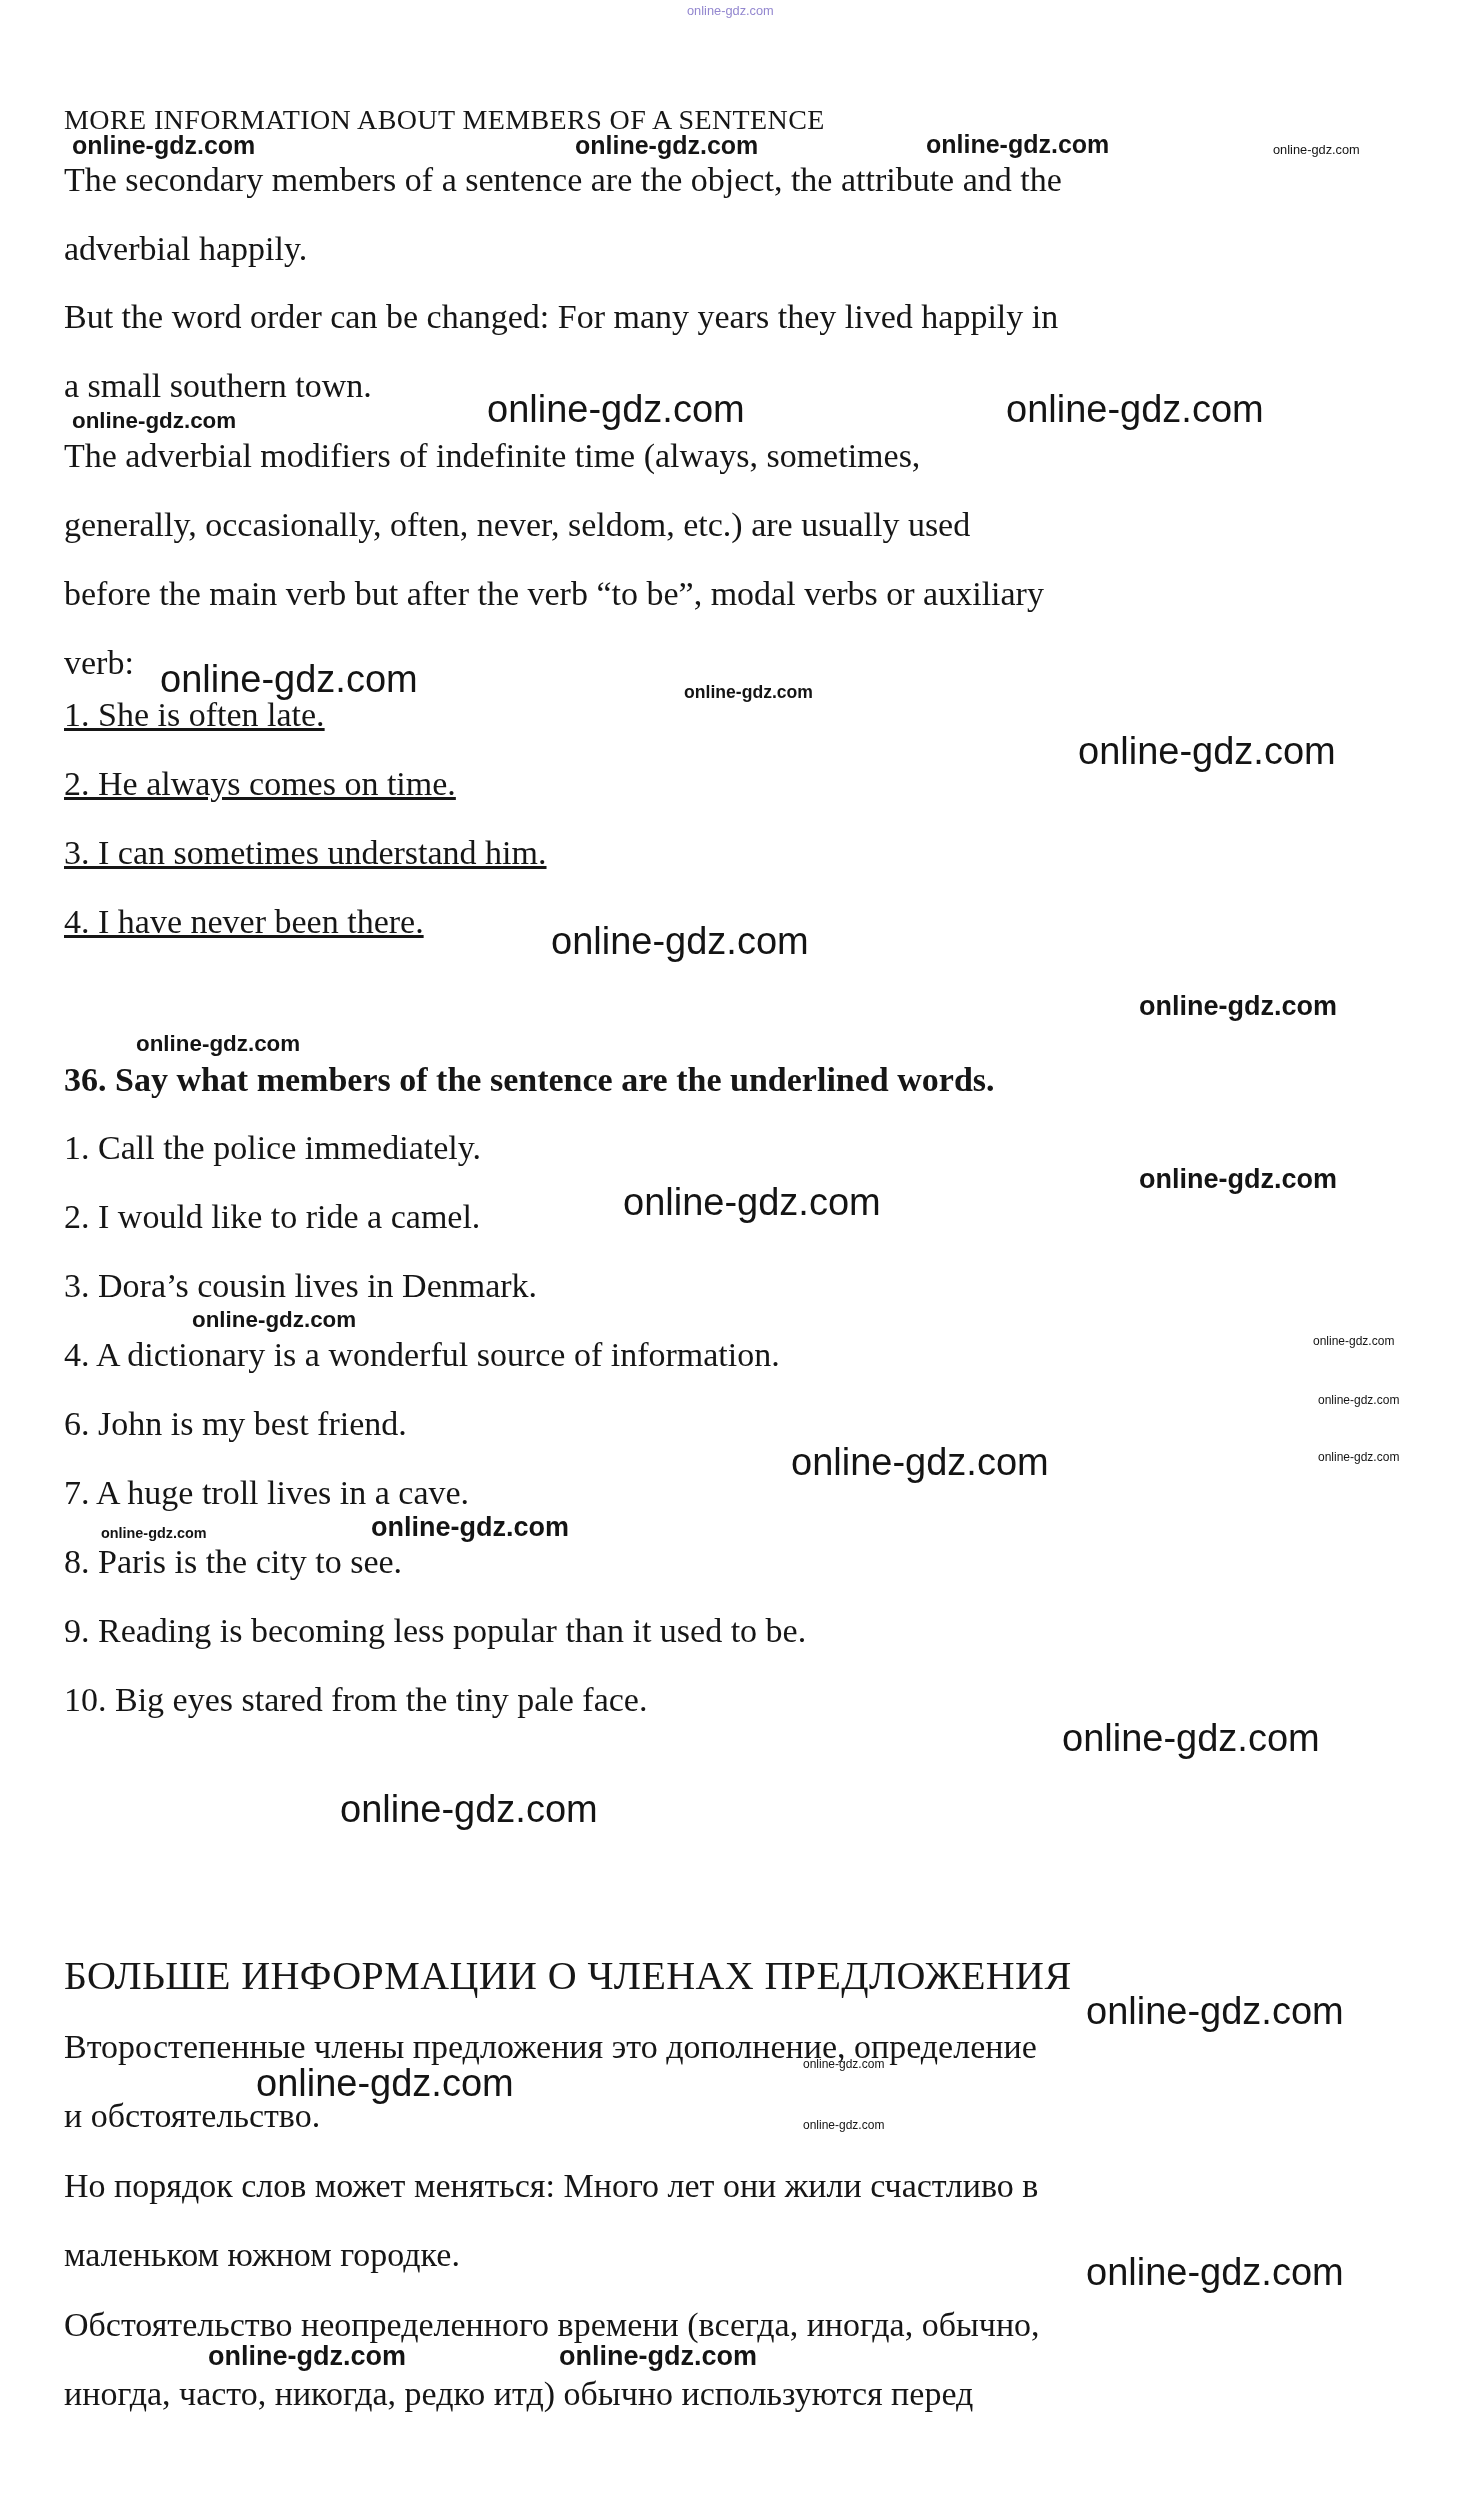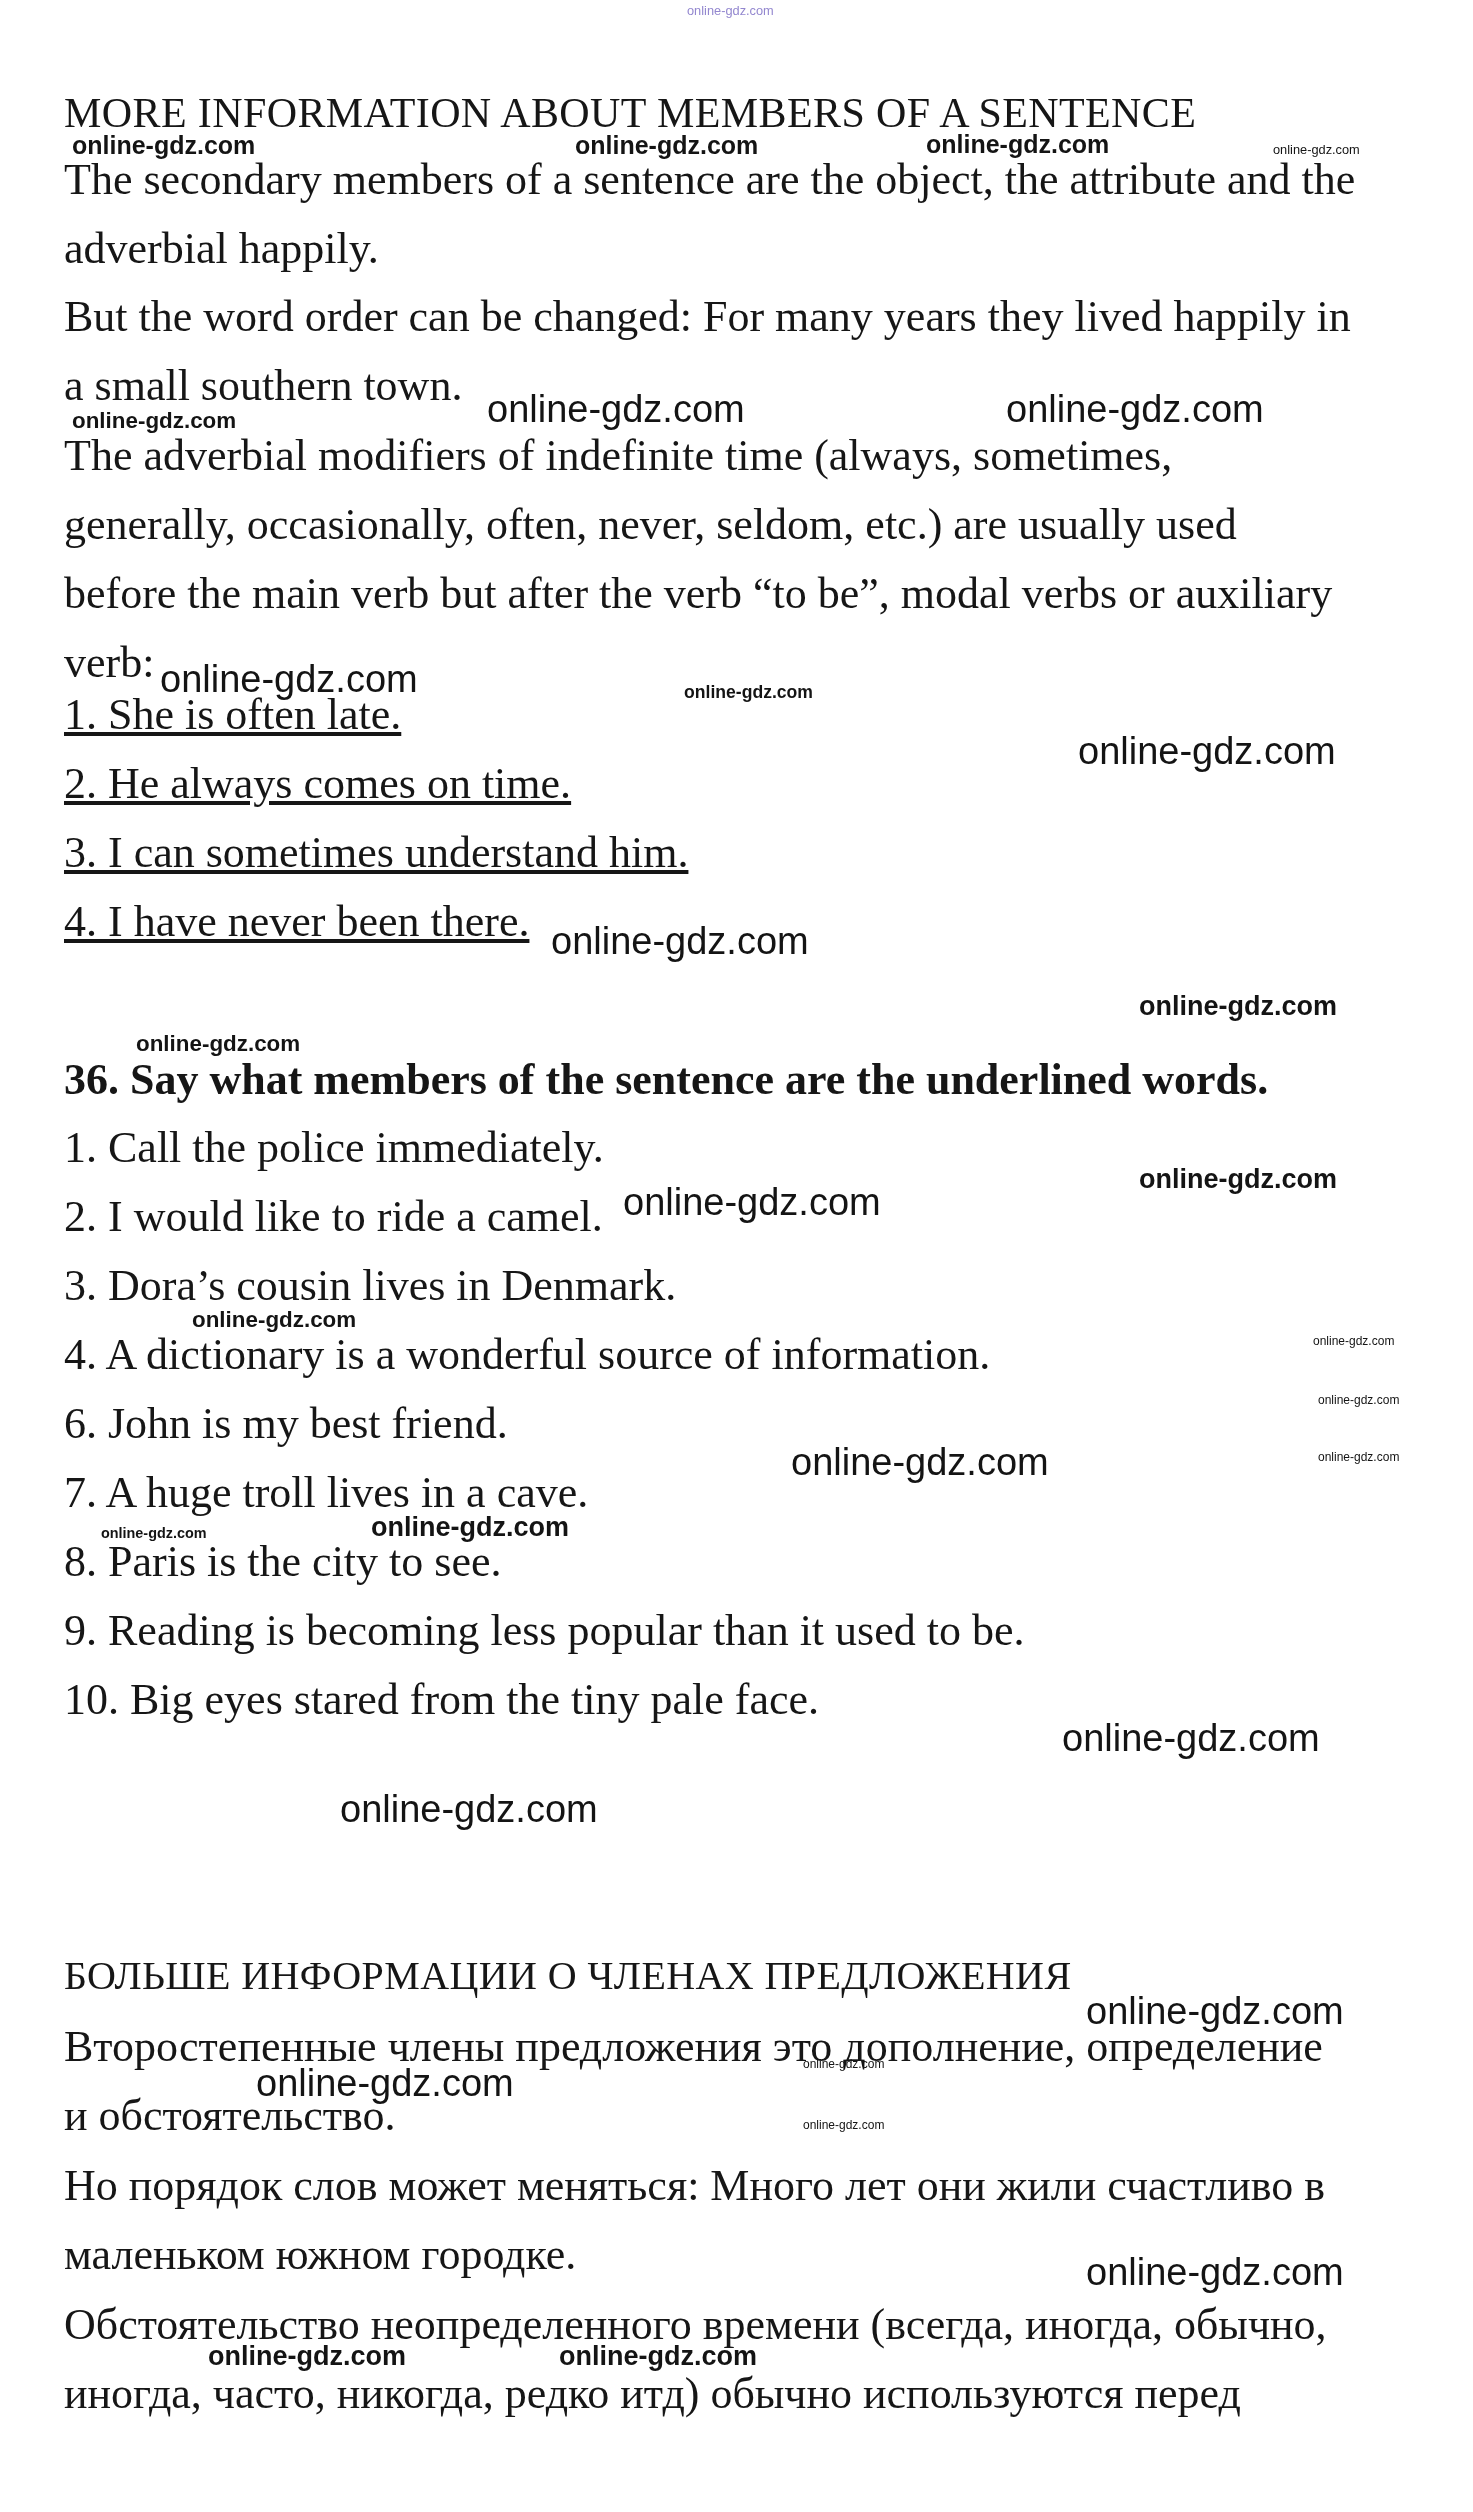--- a/index.html
+++ b/index.html
@@ -13,27 +13,27 @@
     height: 2512px;
     background: #ffffff;
     overflow: hidden;
     font-family: "Liberation Serif", serif;
     color: #161616;
   }
   .text-layer { position: absolute; inset: 0; z-index: 1; }
   .block {
     position: absolute;
     left: 64px;
-    font-size: 44px;
+    font-size: 34px;
     line-height: 69px;
     white-space: nowrap;
   }
   #doc-title {
-    top: 88px;
-    font-size: 42px;
+    top: 95px;
+    font-size: 28px;
     line-height: 50px;
     letter-spacing: 0.4px;
   }
   #para1 { top: 145px; }
   #para2 { top: 282px; }
   #para3 { top: 421px; }
   #examples-list { top: 680px; text-decoration: underline; }
   #exercise-heading { top: 1045px; font-weight: bold; text-align: right; }
   #exercise-list { top: 1113px; }
   #ru-heading { top: 1941px; font-size: 40px; line-height: 50px; letter-spacing: 0.4px; margin-top: 10px; }

